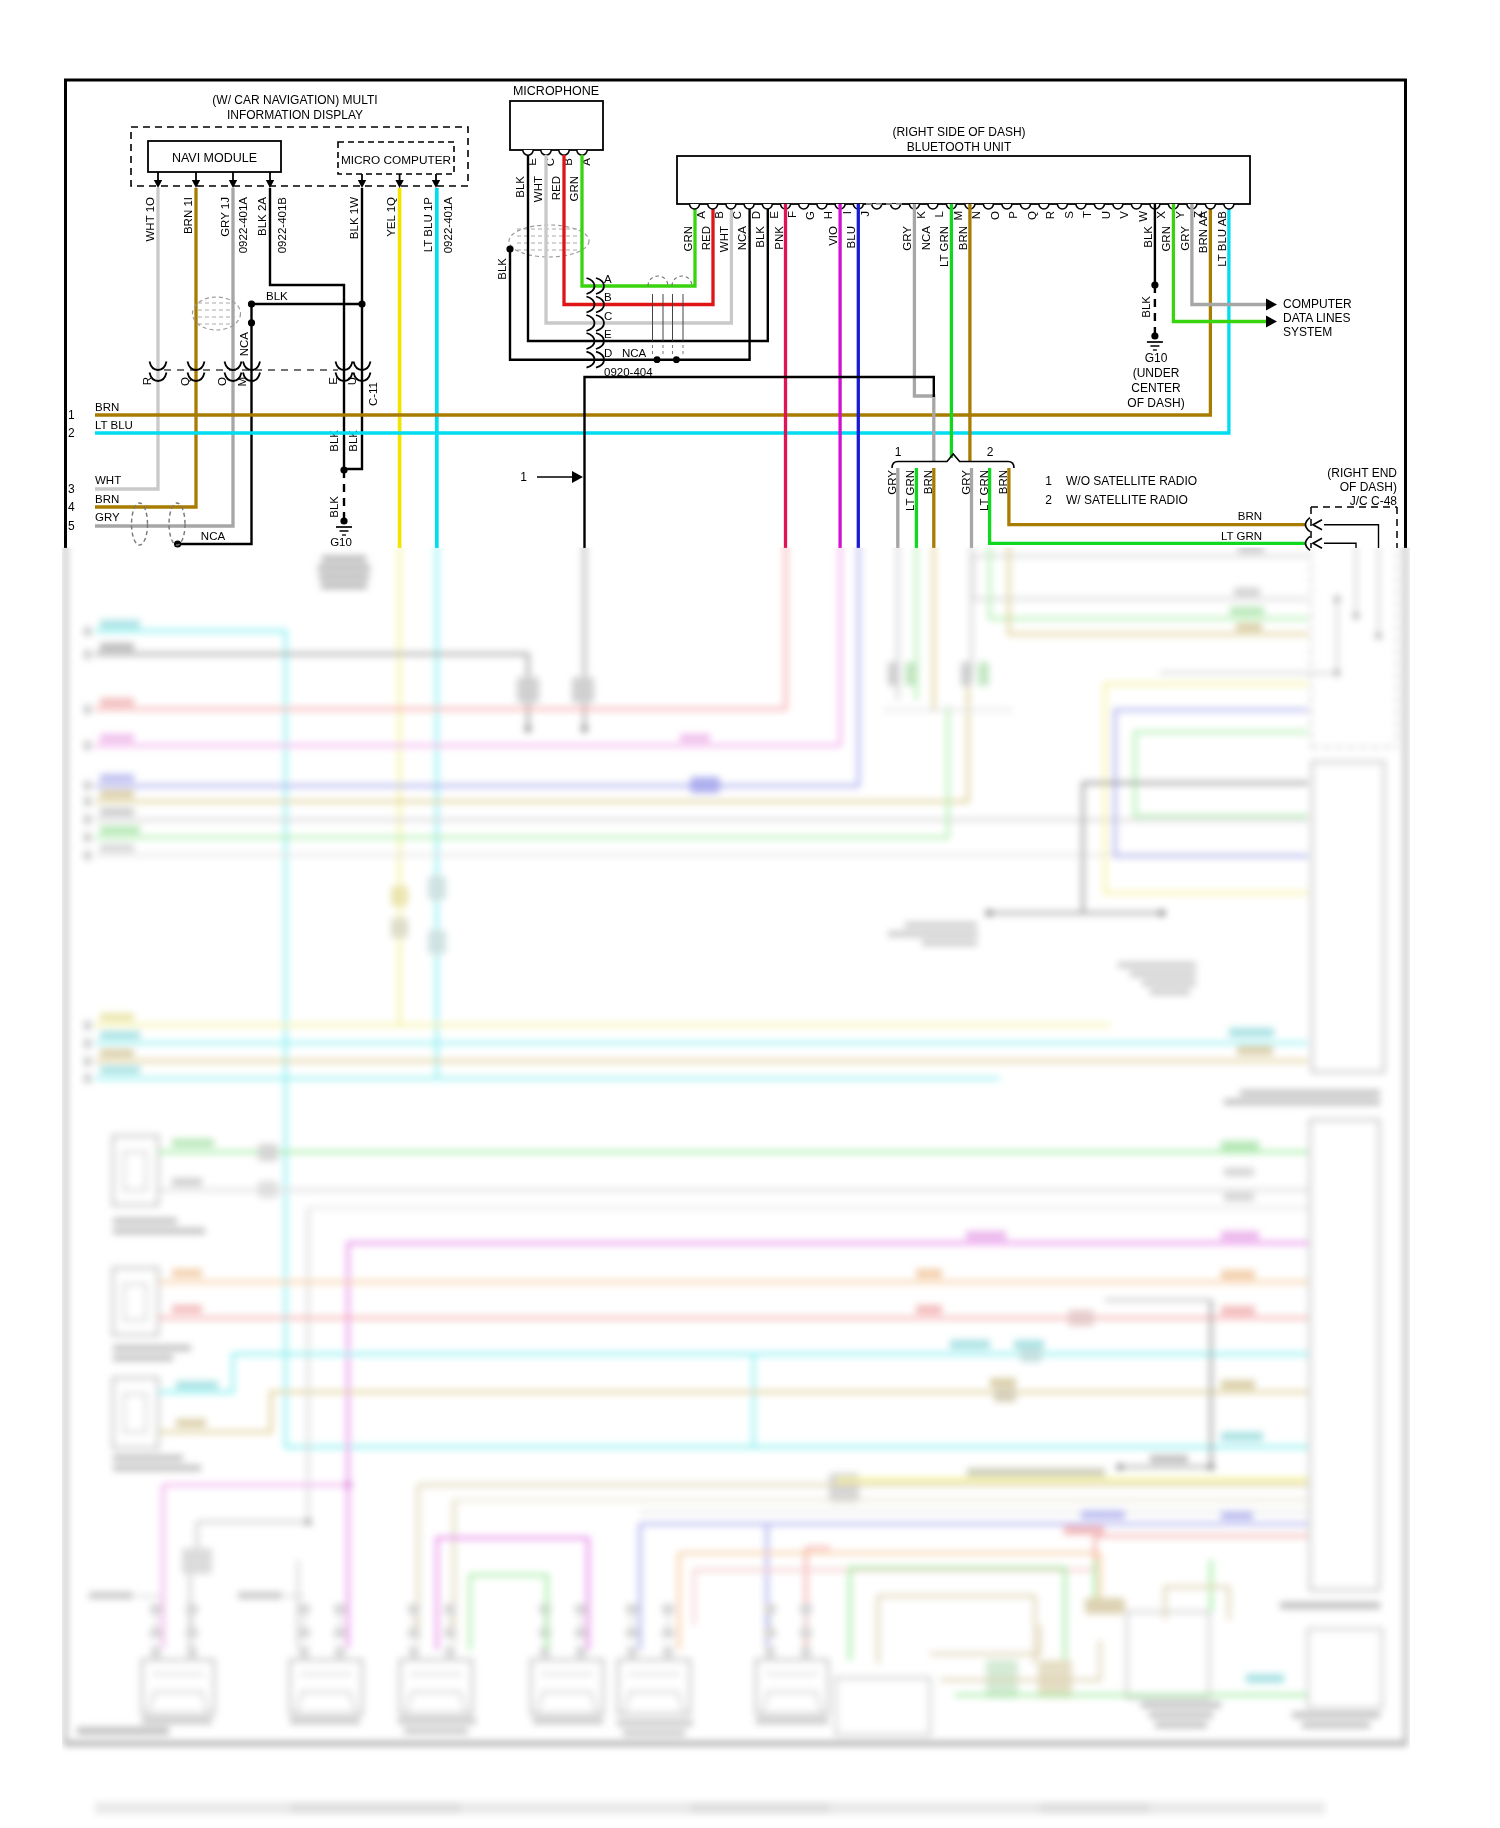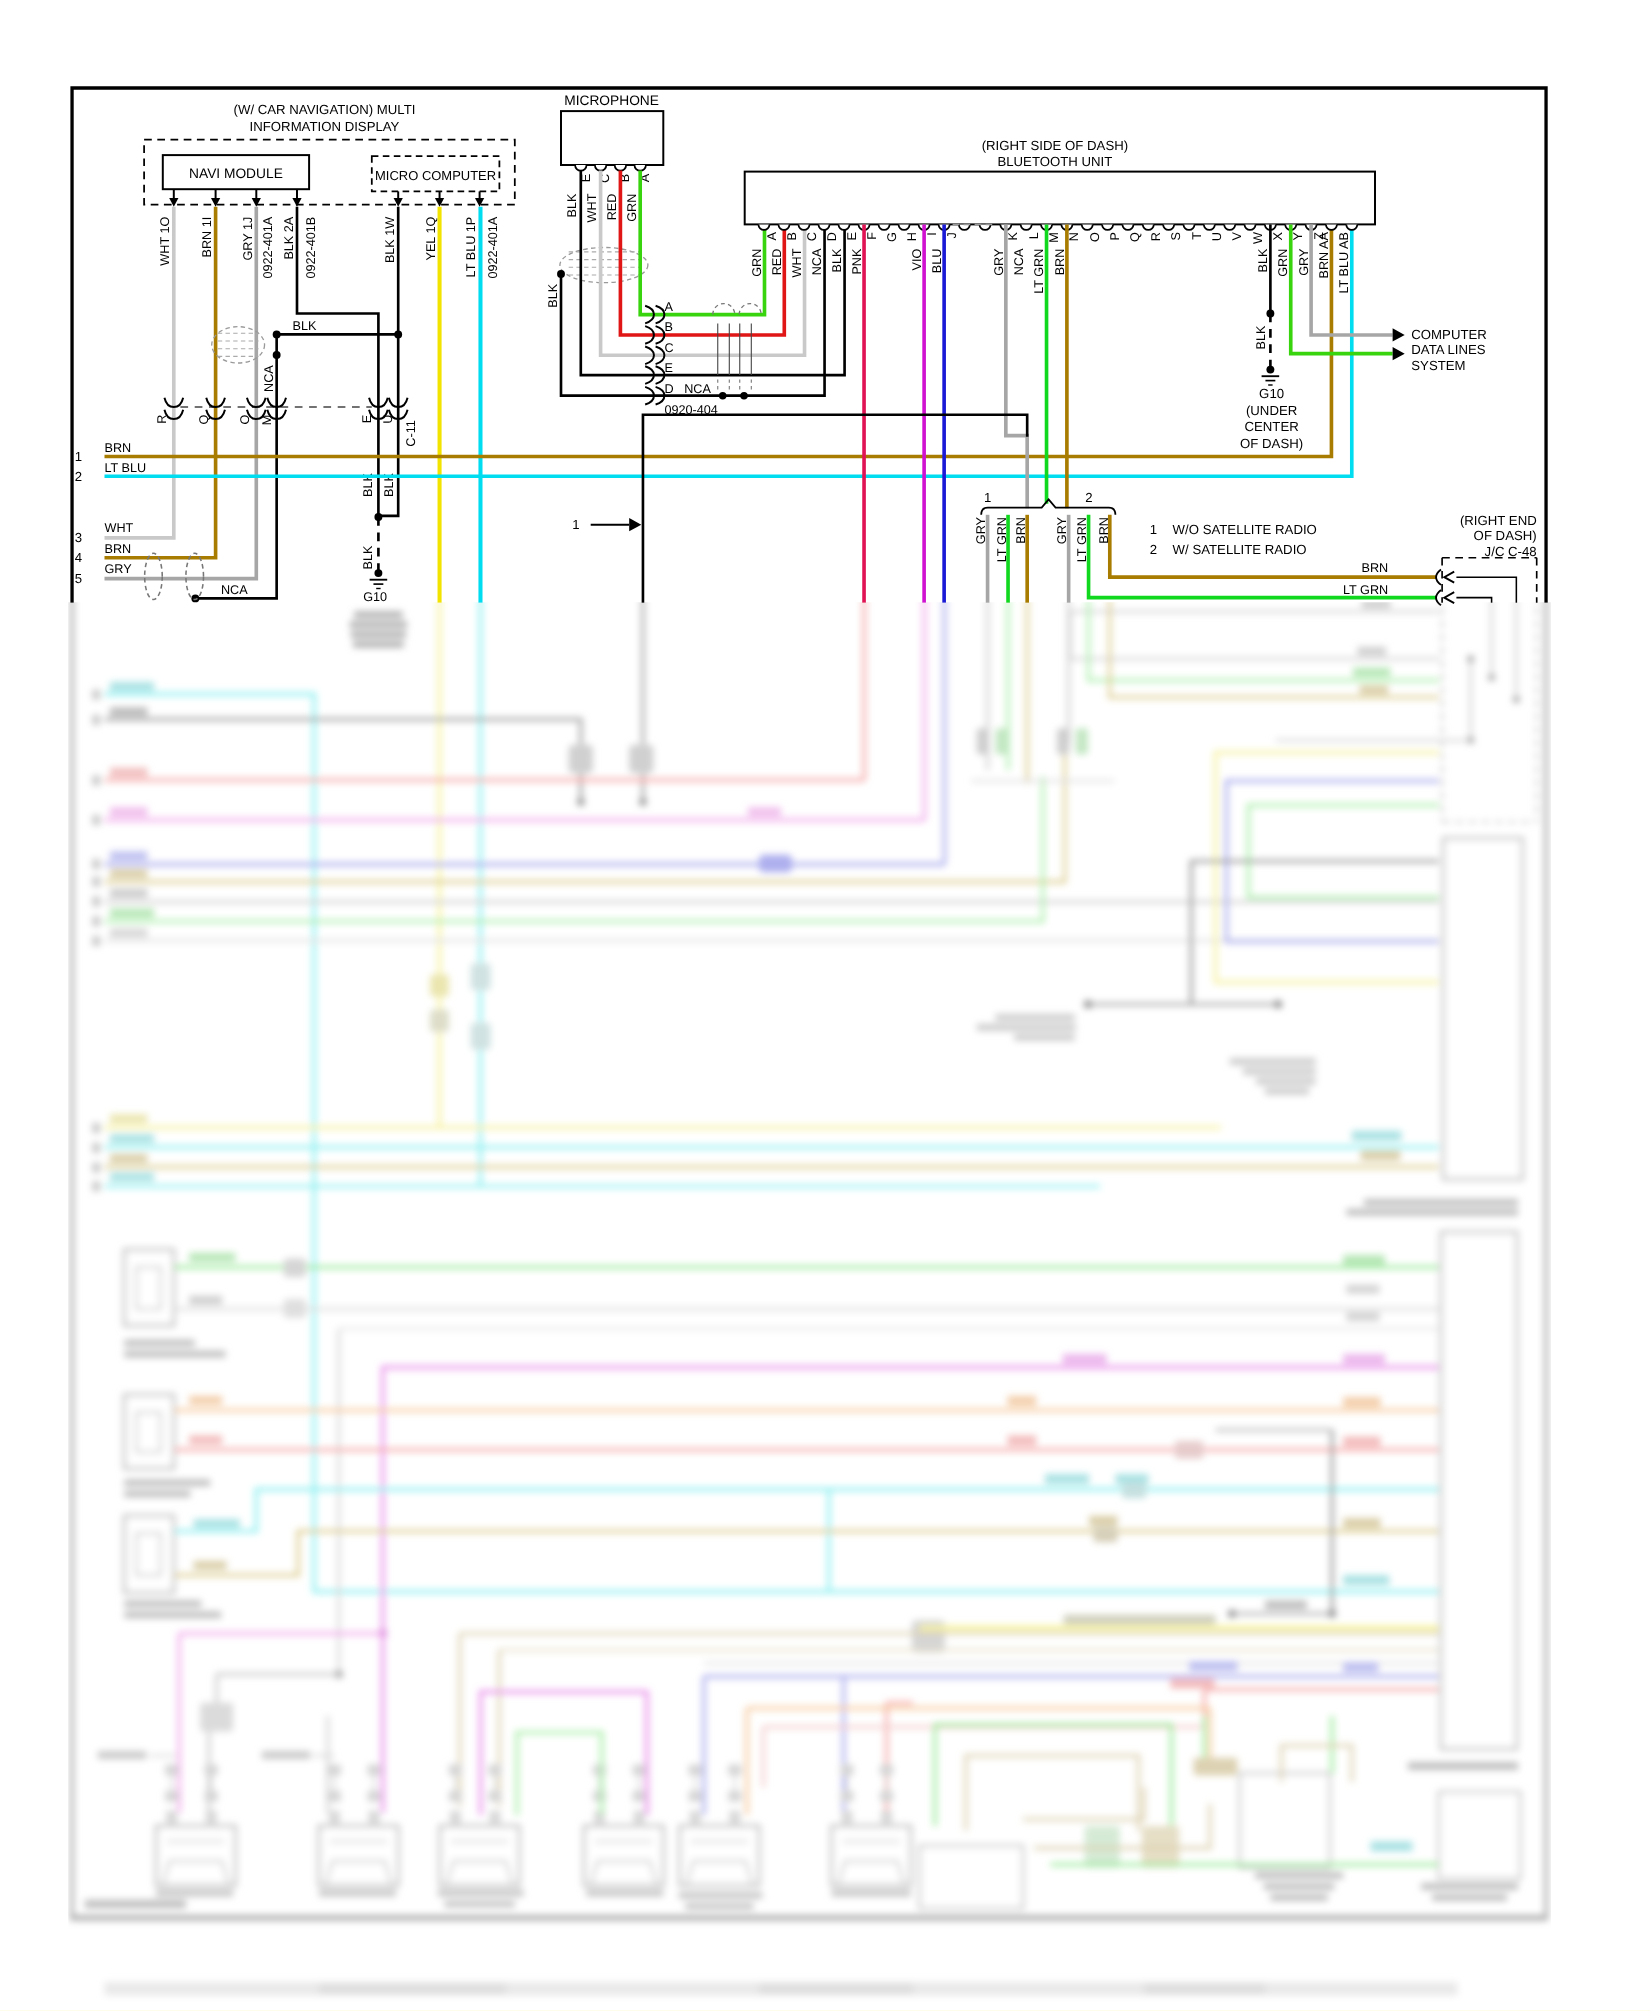--- a/index.html
+++ b/index.html
@@ -1,16 +1,16 @@
 <!DOCTYPE html>
 <html><head>
 <meta charset="utf-8">
 <style>
 html,body{margin:0;padding:0;background:#ffffff;}
-#page{position:relative;width:1500px;height:1828px;background:#fef9c3;overflow:hidden;}
+#page{position:relative;width:1500px;height:1828px;background:#fde047;overflow:hidden;}
 svg{display:block;}
 text{font-family:"Liberation Sans",sans-serif;}
 </style>
 </head>
 <body>
 <div id="page">
 <svg width="1500" height="1828" viewBox="0 0 1500 1828">
 <defs>
 <clipPath id="blurclip">
           <rect x="62" y="547.5" width="1348" height="1281"></rect>

